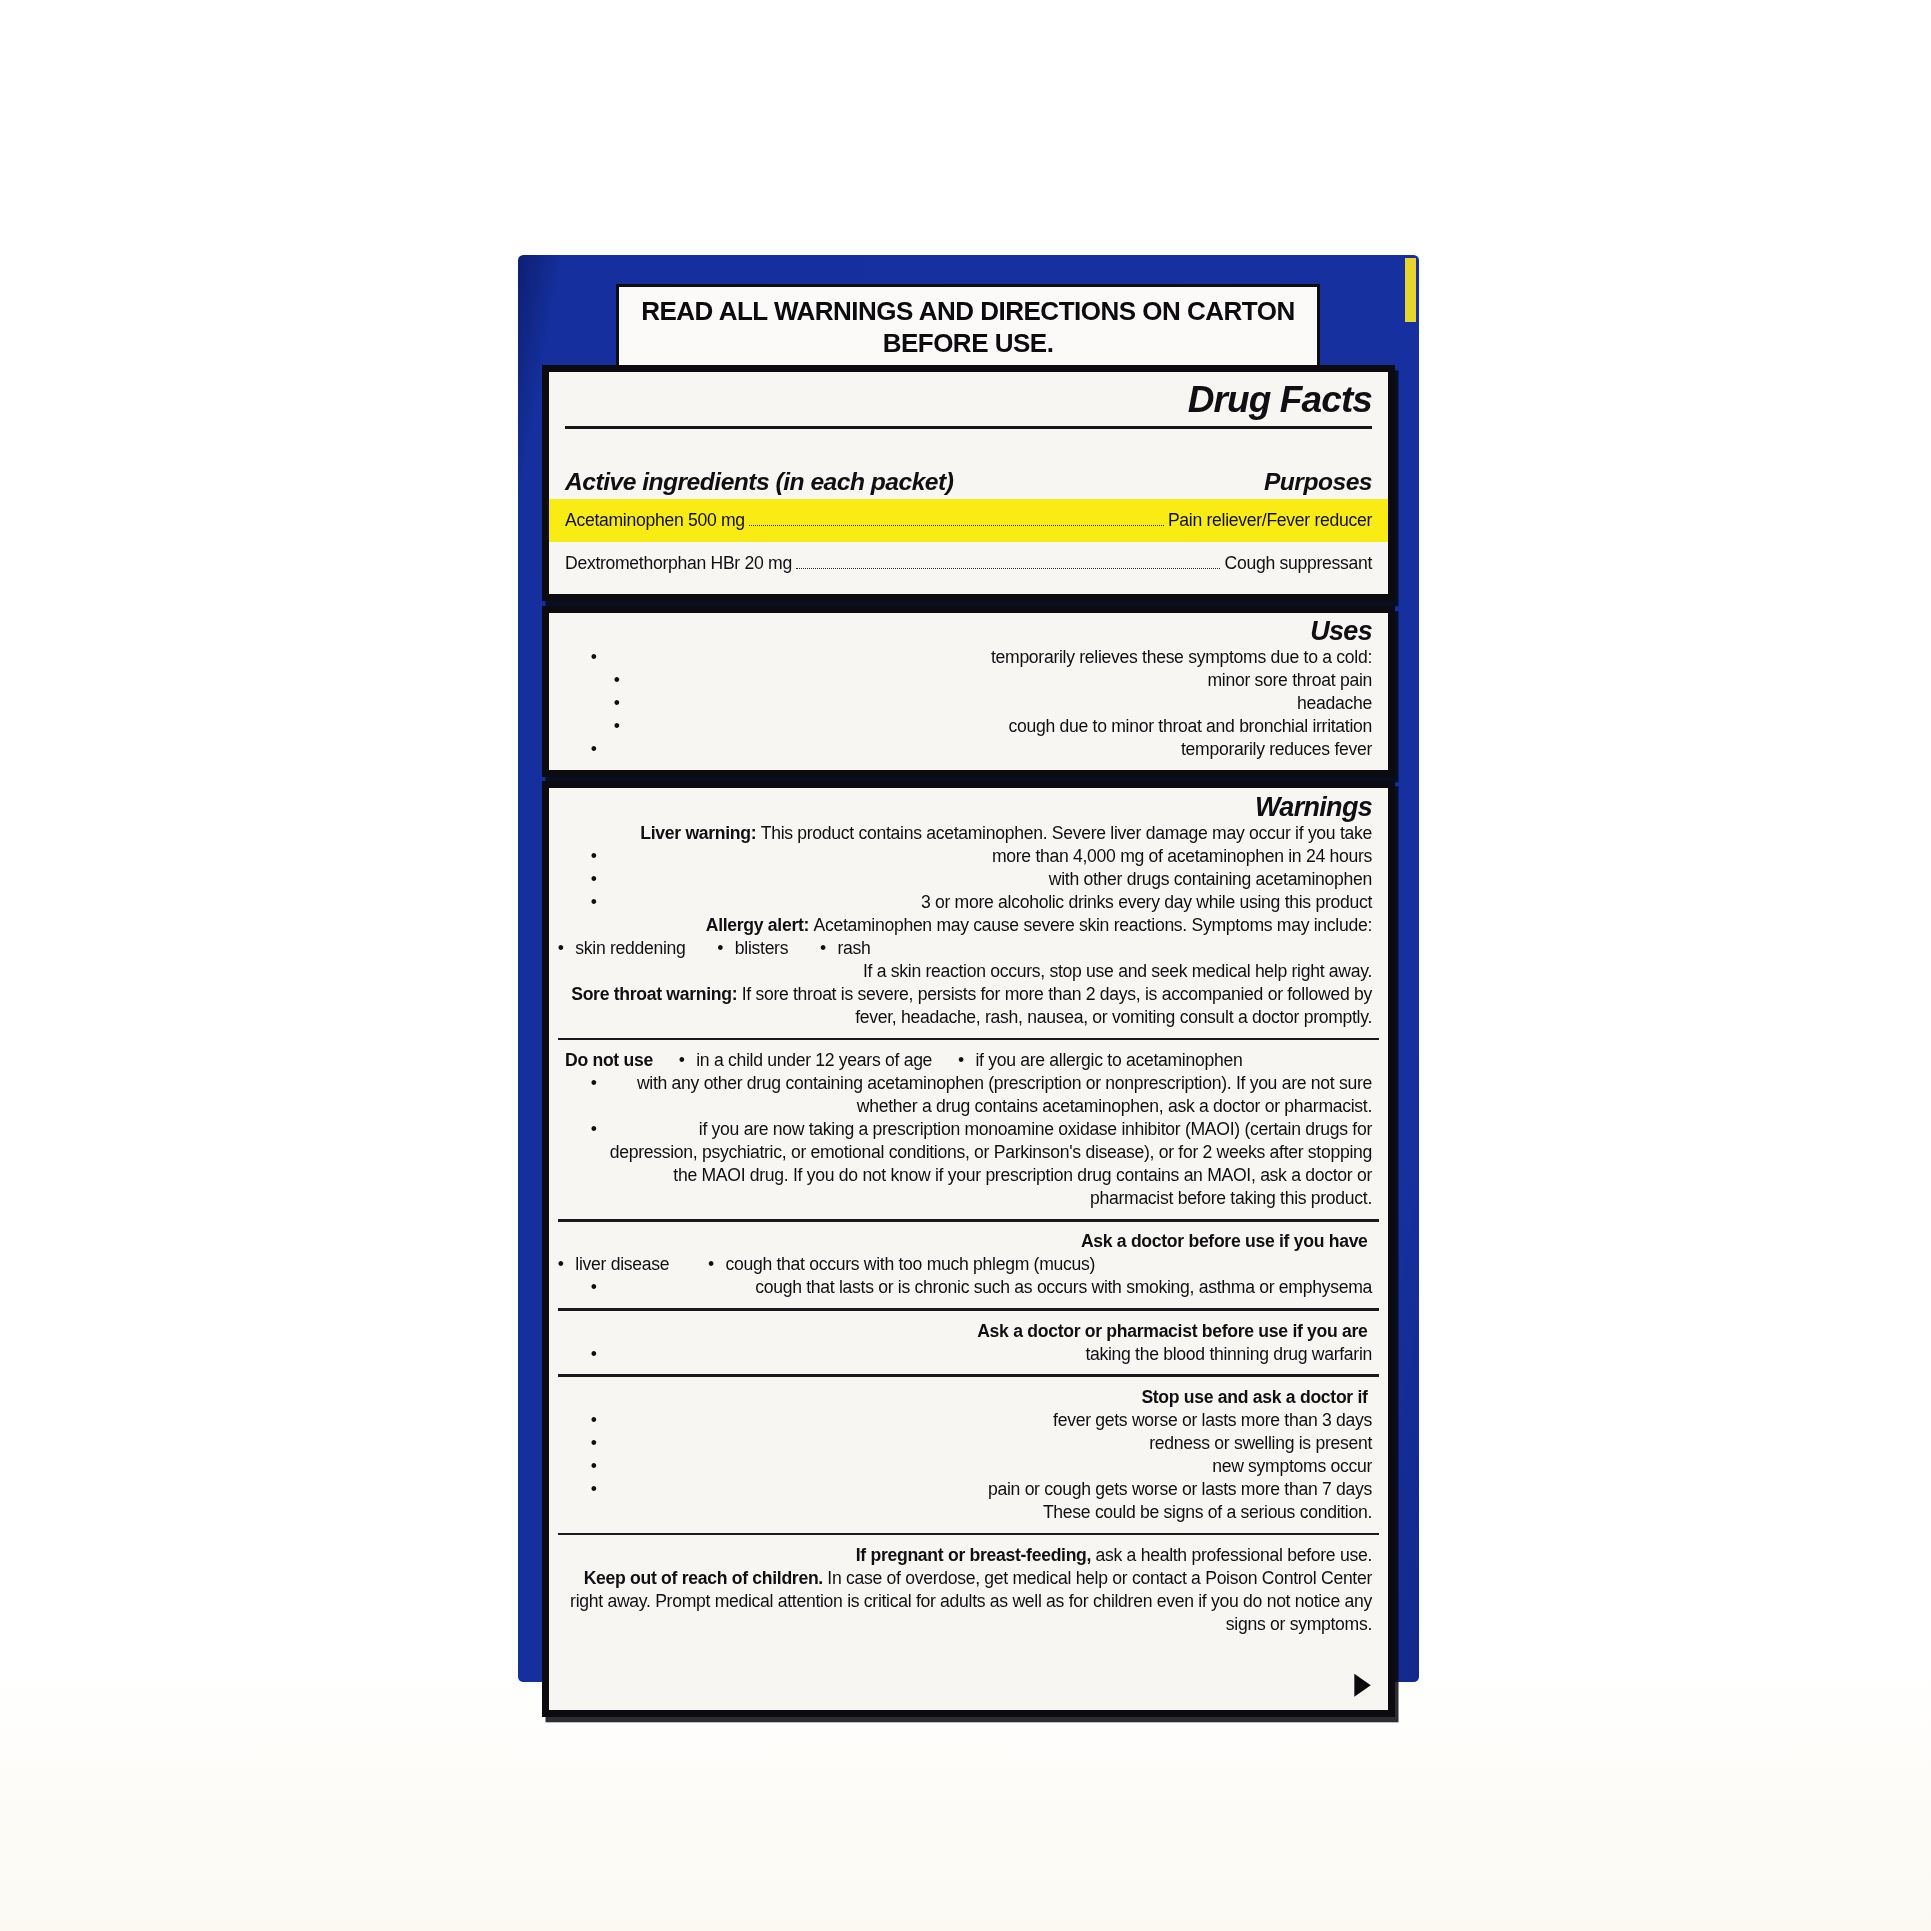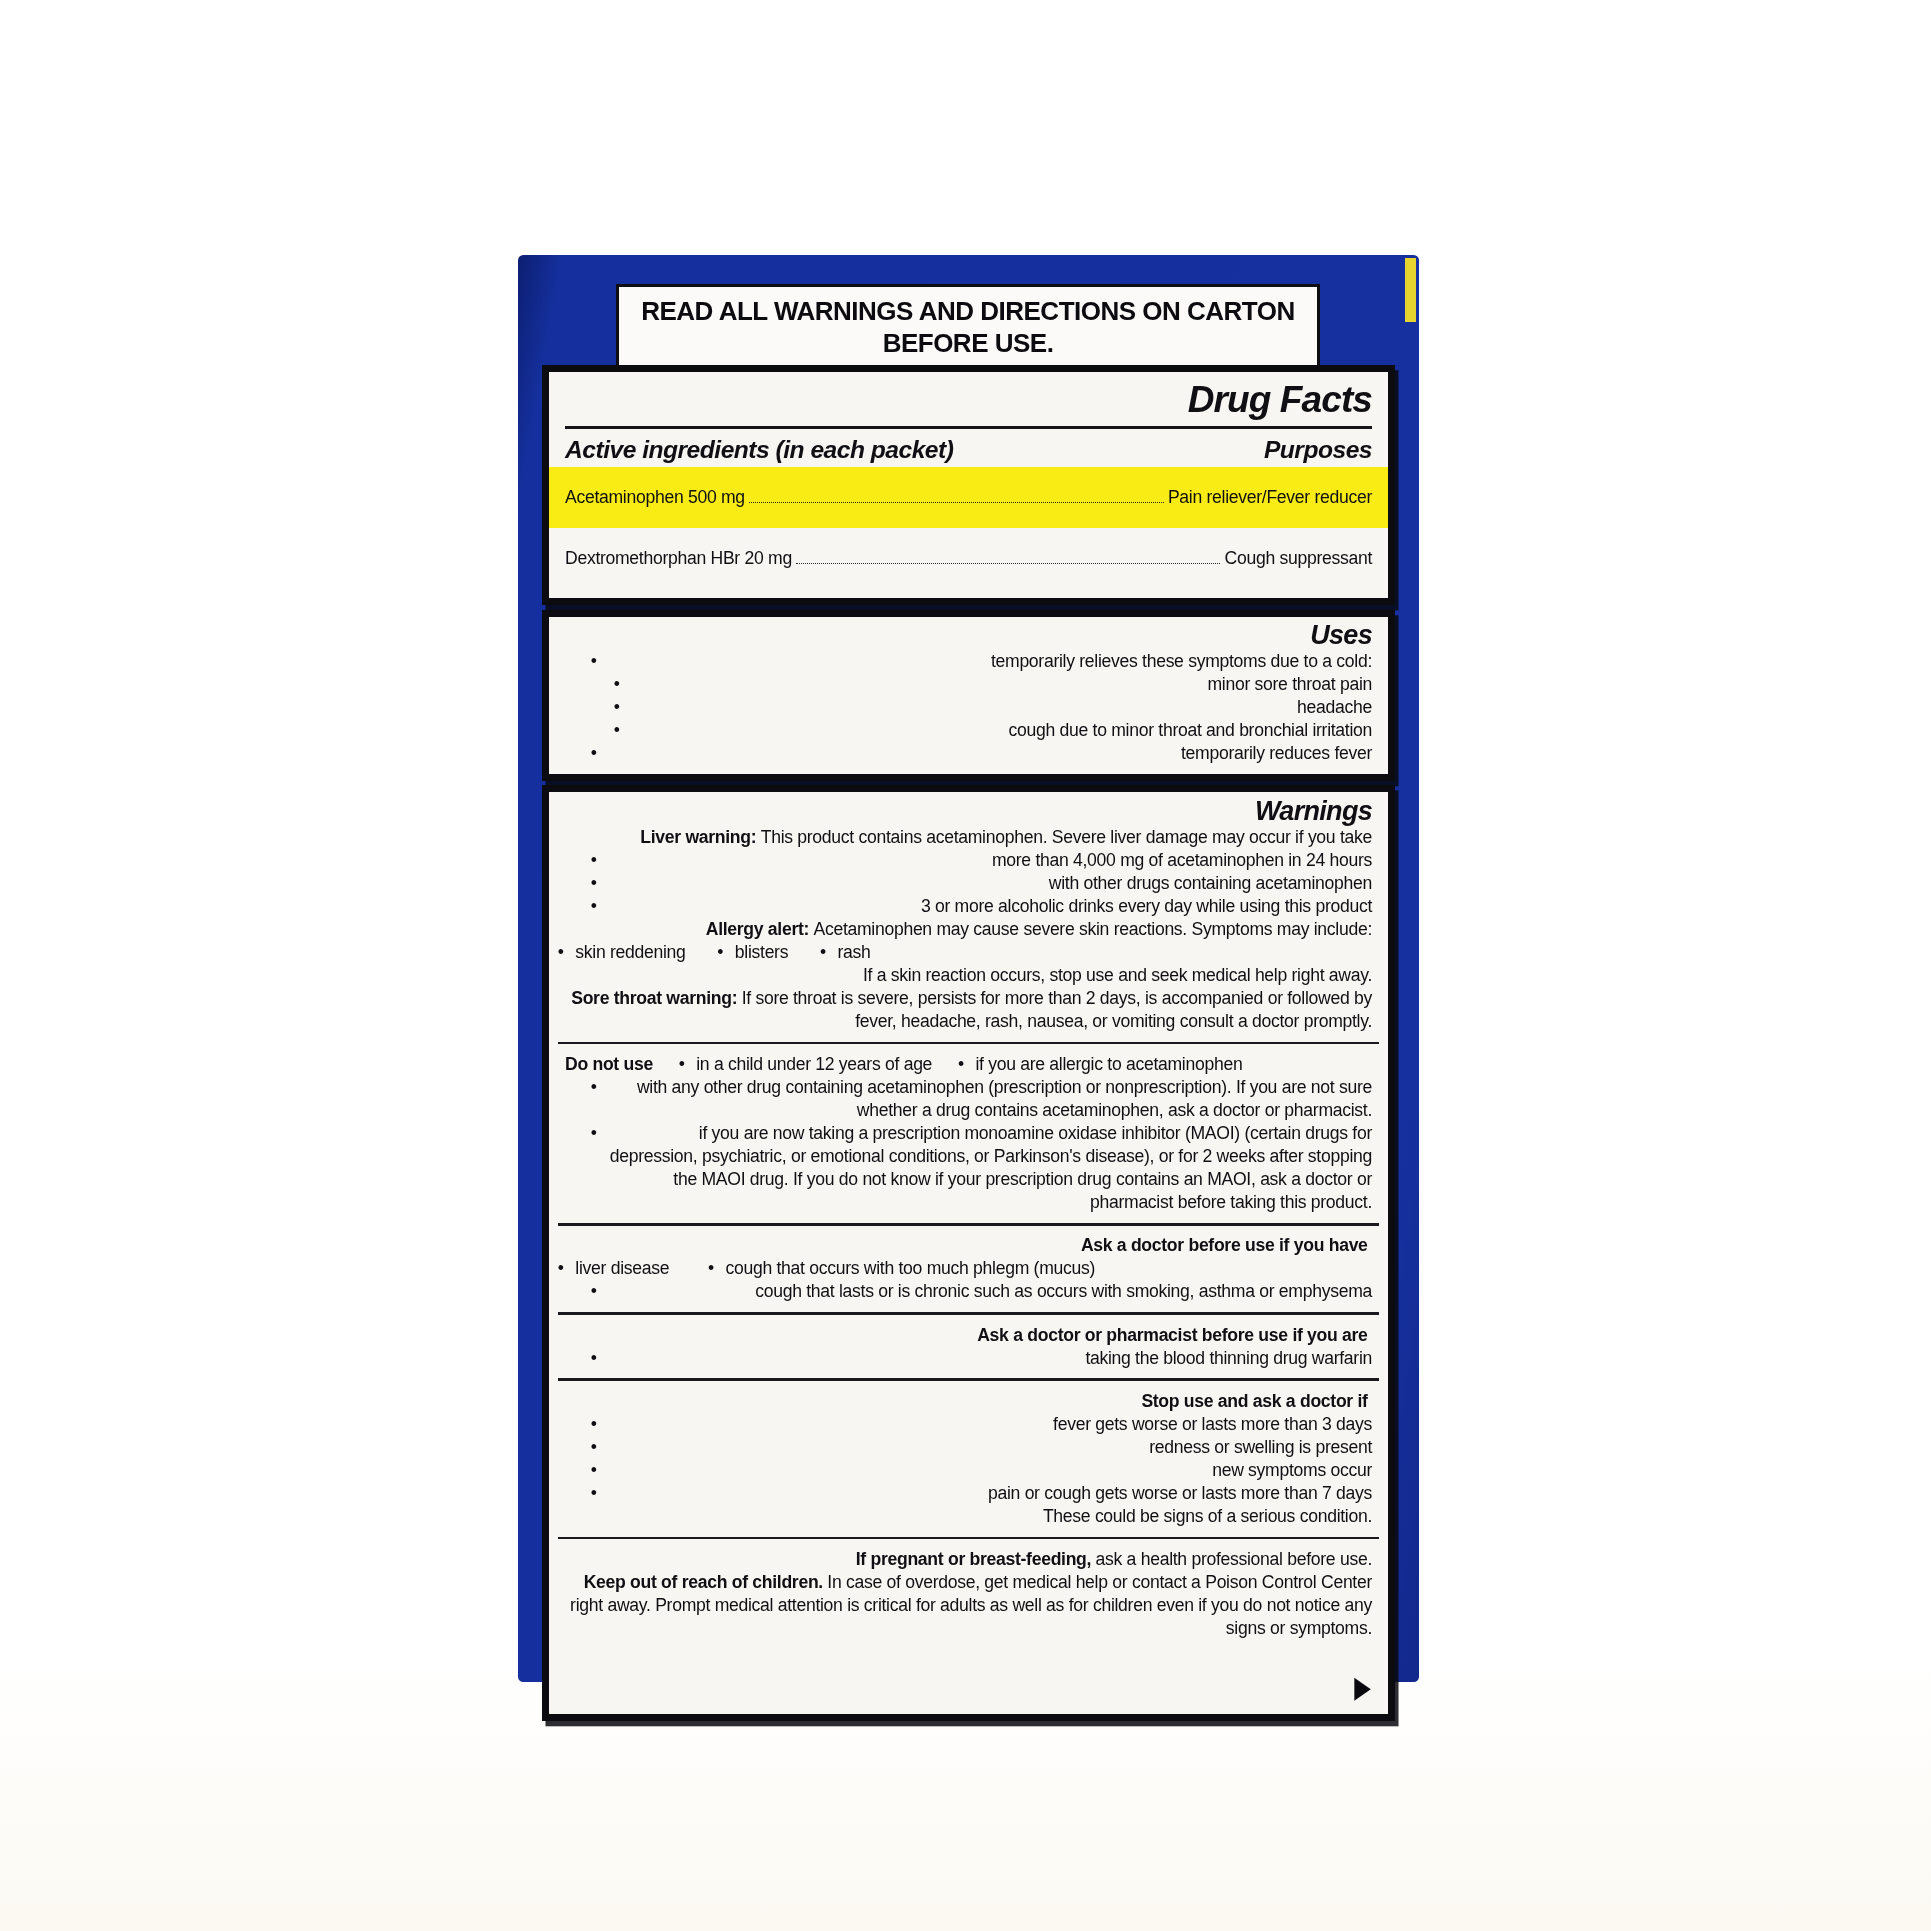--- a/index.html
+++ b/index.html
@@ -59,26 +59,26 @@
   }
 
   h1.df-title {
     font-size:37px; font-style:italic; font-weight:bold;
     letter-spacing:-0.9px; padding:1.8px 16px 5.3px;
   }
   .thin-rule { height:2.6px; background:#16161a; margin:0 16px; }
   .cols {
     display:flex; justify-content:space-between; align-items:baseline;
     padding:7px 16px 3.5px;
-    font-size:24.6px; font-style:italic; font-weight:bold; letter-spacing:-0.5px;
+    font-size:24.6px; font-style:italic; font-weight:bold; letter-spacing:-0.5px;margin-top:32px;
   }
   .ing-row {
     display:flex; align-items:baseline;
     font-size:17.6px; line-height:24px;
-    padding:19px 16px;
+    padding:10px 16px;
     white-space:nowrap;
   }
   .ing-row.highlight { background:#f9ec14; }
   .leader { flex:1 1 auto; border-bottom:1.8px dotted #2a2a2e; margin:0 4.4px 4.4px; min-width:26px; }
 
   h2.sec-title {
     font-size:27px; font-style:italic; font-weight:bold;
     letter-spacing:-0.7px; padding:1.8px 16px 3.5px;
   }
 

